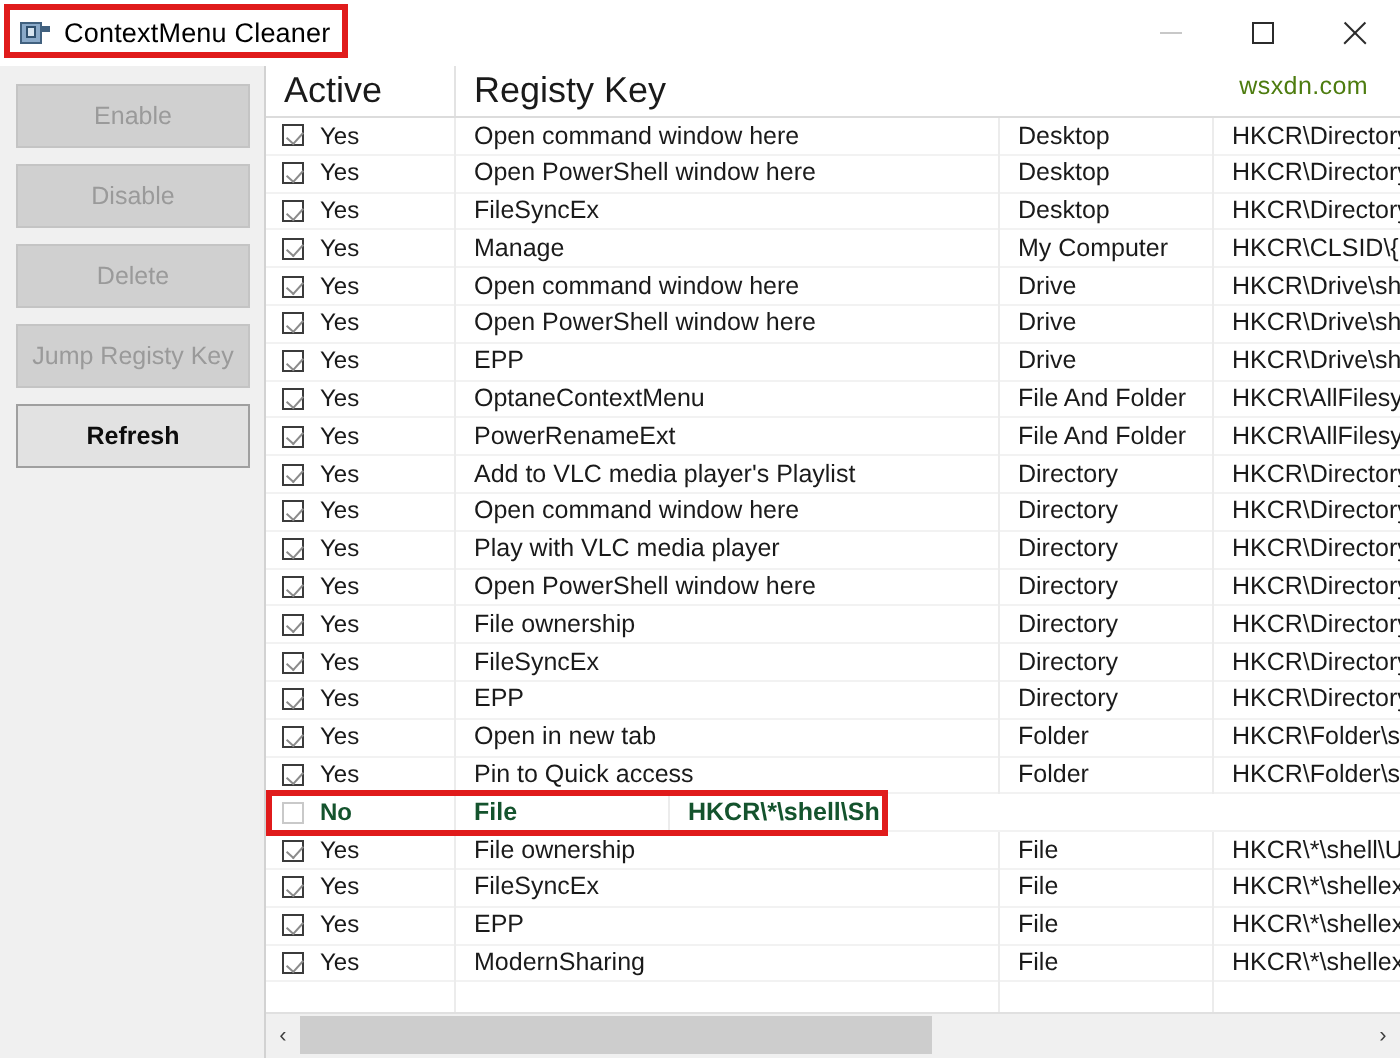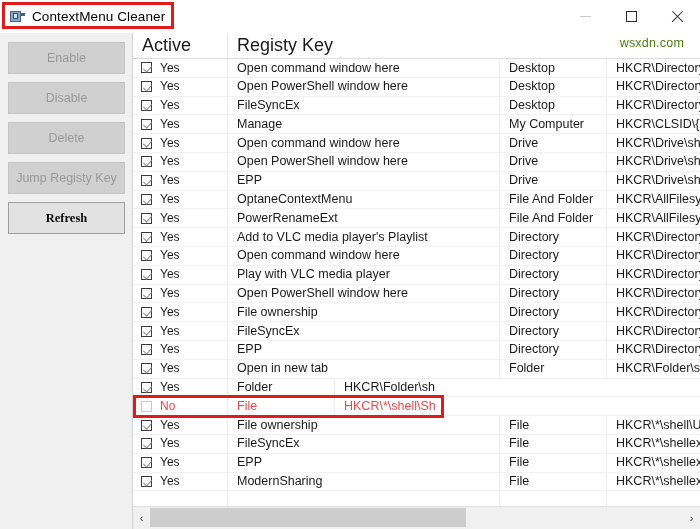--- a/index.html
+++ b/index.html
@@ -131,21 +131,20 @@
     font-size:12.5px;
     color:#9a9a9a;
     border-radius:0;
     text-align:center;
   }
   .sbtn.enabled{
     background:#e2e2e2;
     border:1px solid #9f9f9f;
     color:#0d0d0d;
     font-weight:bold;
-    font-family:Liberation Serif, serif;
   }
 
   
   .listview{
     flex:1 1 auto;
     display:flex;flex-direction:column;
     background:#ffffff;
     min-width:0;
     position:relative;
   }
@@ -188,21 +187,21 @@
     height:18.8px;
     line-height:18.8px;
     font-size:12.5px;
     color:#1a1a1a;
     box-sizing:border-box;
     padding-left:9px;
     border-right:1px solid #ececec;
     white-space:nowrap;
     overflow:hidden;
   }
-  .row.off .cell{color:#ef4444;}
+  .row.off .cell{color:#14532d;font-weight:bold;}
   .cell.c-active{
     display:flex;align-items:center;
     padding-left:8px;
   }
   .cbx{
     width:11px;height:11px;
     border:1px solid #3b3b3b;
     background:#ffffff;
     box-sizing:border-box;
     position:relative;
@@ -464,20 +463,21 @@
             </div>
             <div class="cell c-prog">Open in new tab</div>
             <div class="cell c-ctx">Folder</div>
             <div class="cell c-reg">HKCR\Folder\sh</div>
           </div>
           <div class="row">
             <div class="cell c-active">
               <span class="cbx checked"></span>
               <span class="chk-label">Yes</span>
             </div>
+            <div class="cell c-prog">Pin to Quick access</div>
             <div class="cell c-ctx">Folder</div>
             <div class="cell c-reg">HKCR\Folder\sh</div>
           </div>
           <div class="row off">
             <div class="cell c-active">
               <span class="cbx"></span>
               <span class="chk-label">No</span>
             </div>
             <div class="cell c-ctx">File</div>
             <div class="cell c-reg">HKCR\*\shell\Sh</div>

